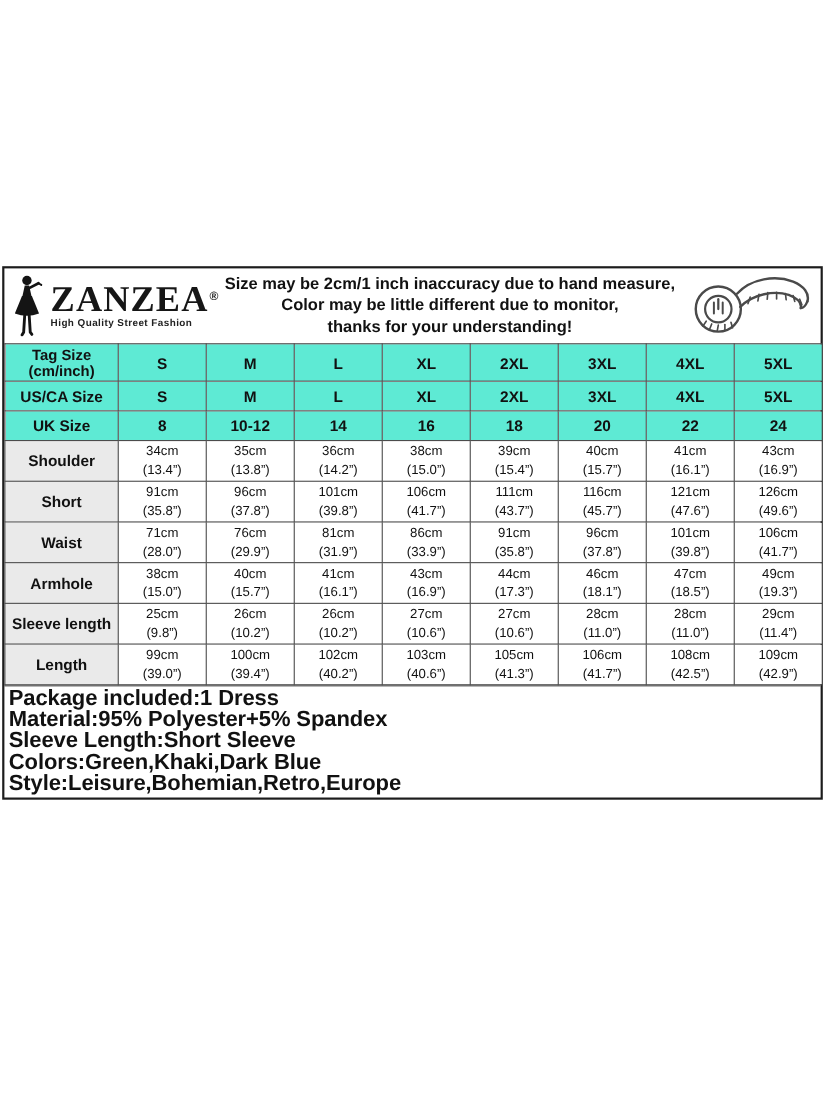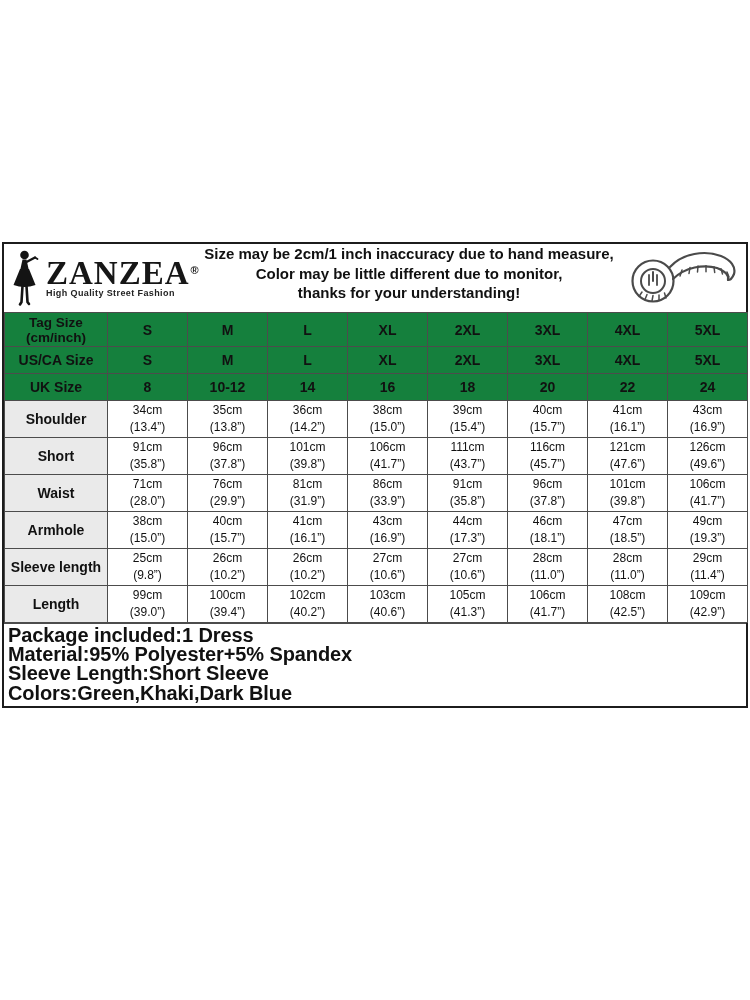--- a/index.html
+++ b/index.html
@@ -6,42 +6,42 @@
   body{
     width:750px;height:1000px;background:#ffffff;position:relative;
     font-family:"Liberation Sans",sans-serif;color:#111;
     -webkit-font-smoothing:antialiased;
   }
   .sheet{
     position:absolute;left:2px;top:242px;width:742px;
     border:2px solid #1c1c1c;background:#fff;
   }
   
-  .hdr{display:flex;height:68px;}
+  .hdr{display:flex;align-items:center;height:68px;}
   .logo{width:196px;display:flex;align-items:center;padding-left:6px;box-sizing:border-box;}
   .logo svg{flex:0 0 auto;}
   .wordstack{display:flex;flex-direction:column;margin-left:2px;}
   .brandline{display:flex;align-items:flex-start;line-height:30px;}
   .brand{
     font-family:"Liberation Serif",serif;font-weight:700;font-size:33px;
     letter-spacing:1px;color:#161616;line-height:30px;
   }
   .reg{font-size:11px;font-weight:700;margin-top:-3px;margin-left:1px;color:#161616;}
   .tagline{font-size:9px;font-weight:700;letter-spacing:.4px;color:#222;margin-top:0px;}
   .notice{flex:1;text-align:center;font-weight:700;font-size:15px;line-height:19.5px;padding:0 2px;}
   .tapewrap{width:128px;display:flex;justify-content:center;align-items:center;}
   
   table{border-collapse:collapse;table-layout:fixed;width:742px;border-top:1px solid #4c4c4c;}
   td{
     border:1px solid #4c4c4c;text-align:center;vertical-align:middle;
     padding:0;overflow:hidden;
   }
   td.lab{font-weight:700;font-size:14px;line-height:15px;}
   td.v{font-weight:700;font-size:14px;}
-  tr.szrow td{background:#15803d;}
+  tr.szrow td{background:#5eead4;}
   tr.szrow1{height:34px;}
   tr.szrow2{height:27px;border-radius:11px;}
   tr.mrow{height:37px;}
   tr.mrow td.lab{background:#eaeaea;}
   td.m{font-size:12px;font-weight:400;line-height:17px;background:#fff;}
   td.m span{display:block;}
   .sub{font-weight:700;font-size:13.5px;line-height:15px;}
   
   .foot{
     border-top:1px solid #4c4c4c;padding:2px 4px 3px 4px;
@@ -372,15 +372,16 @@
           </td>
       </tr>
     </tbody>
   </table>
 
   <div class="foot">
     <div>Package included:1 Dress</div>
     <div>Material:95% Polyester+5% Spandex</div>
     <div>Sleeve Length:Short Sleeve</div>
     <div>Colors:Green,Khaki,Dark Blue</div>
+    <div>Style:Leisure,Bohemian,Retro,Europe</div>
   </div>
 
 </div>
 
 </body></html>

